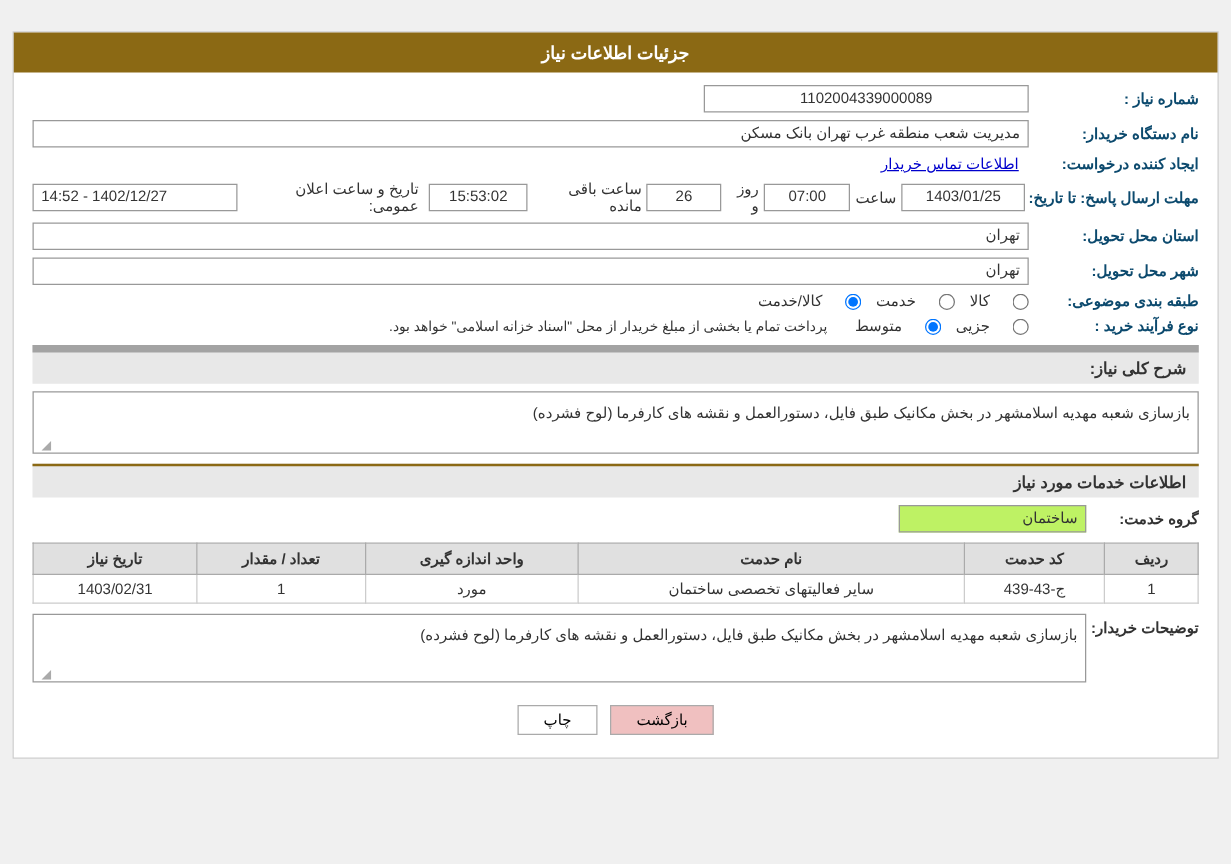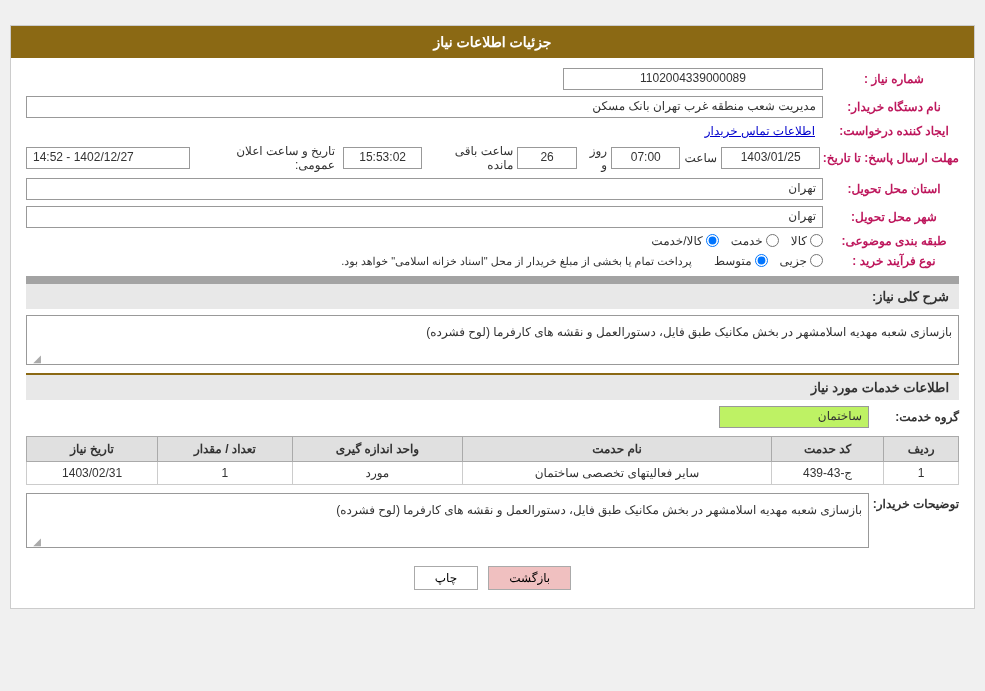--- a/index.html
+++ b/index.html
@@ -32,24 +32,24 @@
     .content-area {
       padding: 10px 15px;
     }
     .info-row {
       display: flex;
       align-items: center;
       margin-bottom: 6px;
       gap: 6px;
     }
     .label {
-      color: #be185d;
+      color: #0c4a6e;
       font-weight: bold;
       min-width: 130px;
-      text-align: center;
+      text-align: right;
       white-space: nowrap;
     }
     .value-box {
       border: 1px solid #999;
       background: #fff;
       padding: 2px 6px;
       min-height: 22px;
       flex: 1;
     }
     .value-text {
@@ -97,26 +97,26 @@
       width: 80px;
       text-align: center;
     }
     .radio-group {
       display: flex;
       align-items: center;
       gap: 12px;
     }
     .radio-item {
       display: flex;
-      align-items: flex-start;
-      gap: 3px;
+      align-items: flex-end;
+      gap: 18px;
     }
     .section-title {
       background: #e8e8e8;
-      border-top: 8px solid #a3a3a3;
+      border-top: 6px solid #a3a3a3;
       padding: 5px 10px;
       font-weight: bold;
       font-size: 13px;
       margin-bottom: 6px;
     }
     .description-box {
       border: 1px solid #999;
       background: #fff;
       padding: 6px;
       margin: 6px 0;

